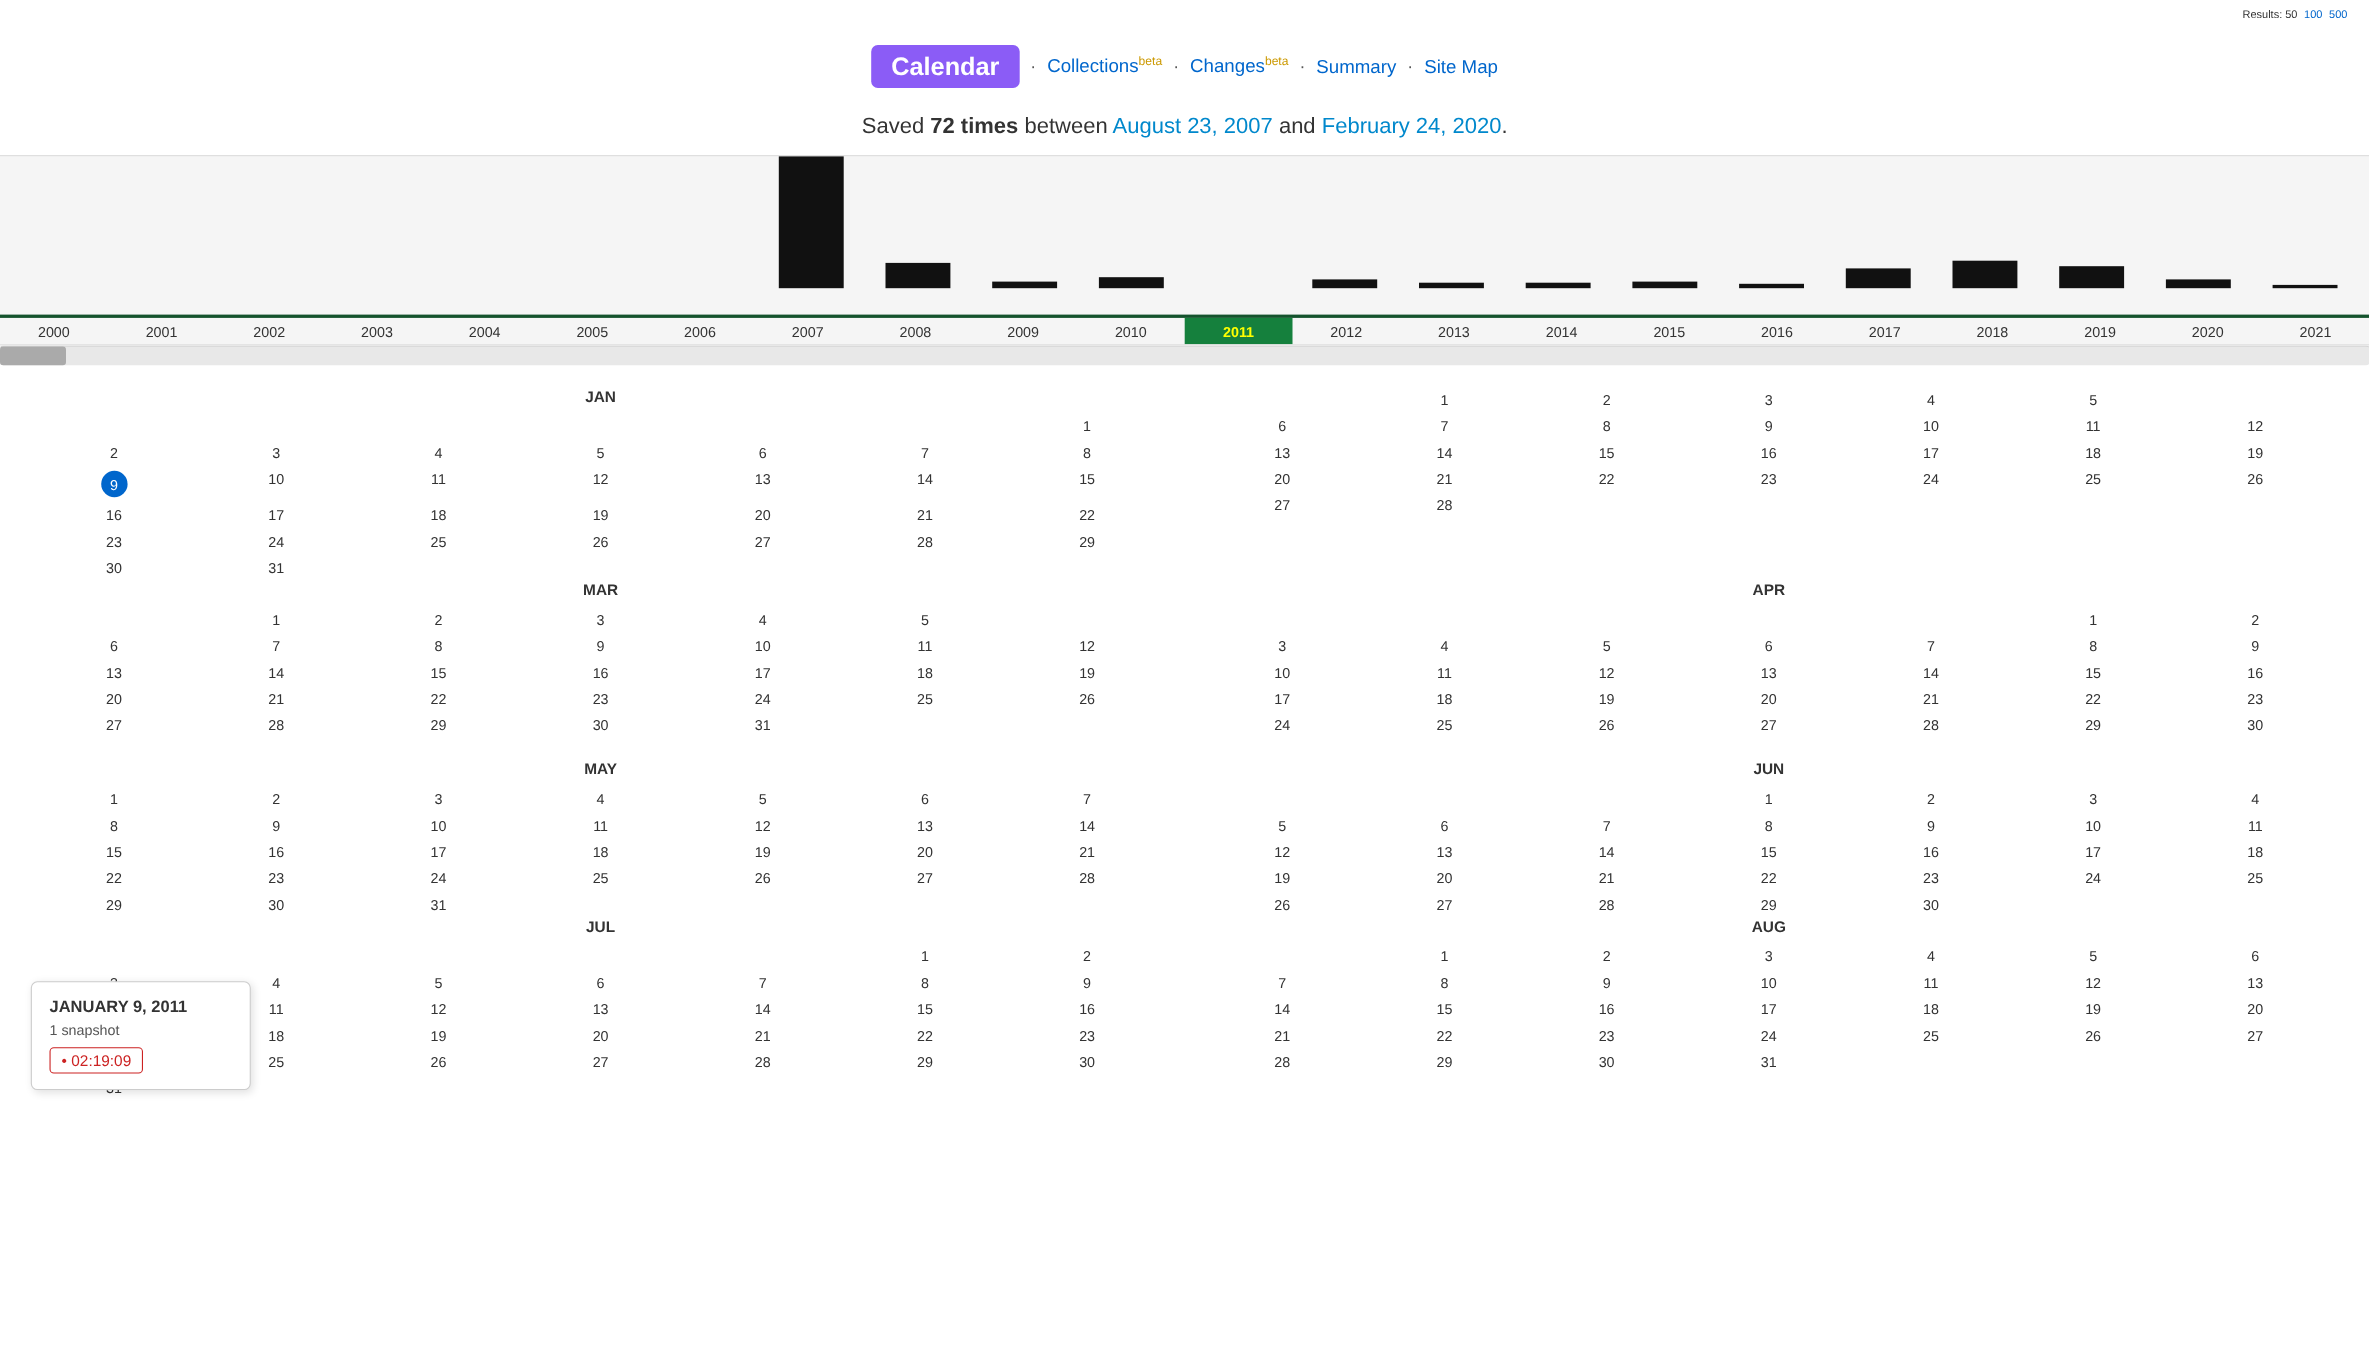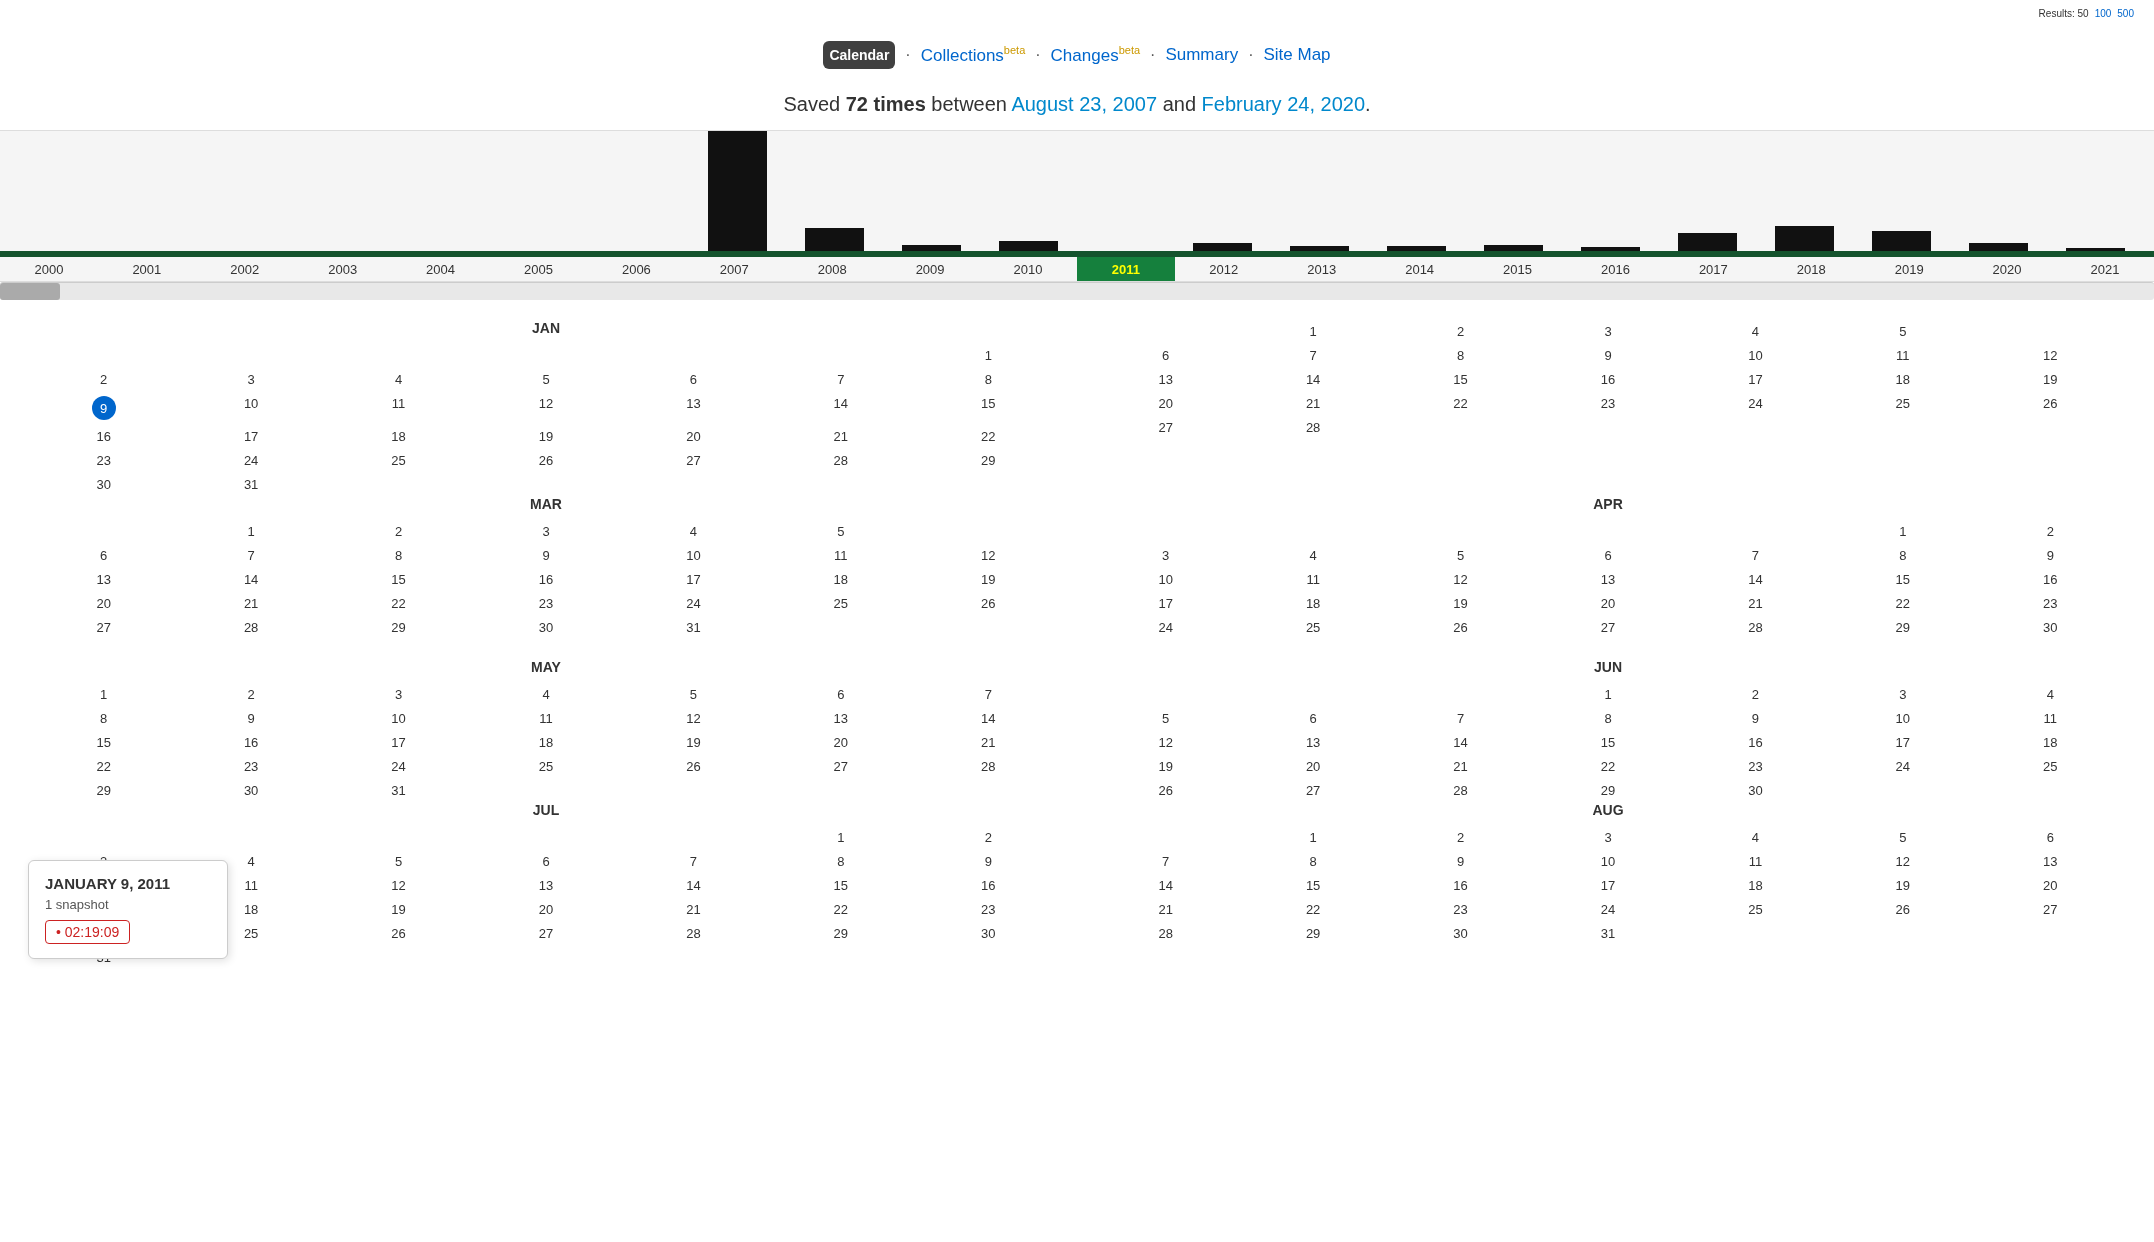--- a/index.html
+++ b/index.html
@@ -5,35 +5,35 @@
     * { box-sizing: border-box; margin: 0; padding: 0; }
     body { font-family: Arial, Helvetica, sans-serif; background: #fff; color: #333; font-size: 15px; overflow-x: hidden; }
 
     
     .top-bar { display: flex; justify-content: flex-end; padding: 8px 20px 4px; font-size: 10px; color: #333; }
     .top-bar a { color: #0066cc; text-decoration: none; margin-left: 6px; }
 
     
     .nav-bar { display: flex; align-items: center; justify-content: center; padding: 18px 0 14px; gap: 0; }
     .nav-bar .dot { color: #555; margin: 0 10px; font-size: 16px; }
-    .nav-btn-calendar { background: #404040; color: #fff; font-weight: bold; border-radius: 6px; padding: 6px 6px; font-size: 14px; text-decoration: none; border: none; cursor: pointer; }
+    .nav-btn-calendar { background: #8b5cf6; color: #fff; font-weight: bold; border-radius: 6px; padding: 6px 18px; font-size: 23px; text-decoration: none; border: none; cursor: pointer; }
     .nav-link { color: #0066cc; font-size: 17px; text-decoration: none; position: relative; }
     .nav-link .beta { color: #cc9900; font-size: 11px; vertical-align: super; font-weight: normal; }
 
     
     .saved-text { text-align: center; font-size: 20px; padding: 10px 0 14px; }
     .saved-text .times { font-weight: bold; }
     .saved-text a { color: #0088cc; text-decoration: none; }
 
     
     .timeline-container { width: 100%; background: #f5f5f5; border-top: 1px solid #ddd; border-bottom: 1px solid #ddd; position: relative; overflow: hidden; }
     .timeline-bars { height: 120px; width: 100%; position: relative; display: flex; align-items: flex-end; padding: 0 10px; }
     .timeline-bar-group { display: flex; flex-direction: column; justify-content: flex-end; align-items: center; flex: 1; height: 100%; position: relative; }
     .timeline-bar { background: #111; width: 60%; }
-    .timeline-years { display: flex; width: 100%; border-top: 6px solid #14532d; }
+    .timeline-years { display: flex; width: 100%; border-top: 3px solid #14532d; margin-top: 24px; }
     .timeline-year { flex: 1; text-align: center; font-size: 13px; padding: 5px 0 4px; color: #333; }
     .timeline-year.selected { background: #15803d; color: #ffff00; font-weight: bold; border-radius: 0; }
 
     
     .scrollbar-area { background: #e8e8e8; height: 18px; border-top: 1px solid #ccc; border-radius: 3px; margin: 0; position: relative; }
     .scrollbar-thumb { background: #aaa; height: 100%; width: 60px; border-radius: 3px; position: absolute; left: 0; }
 
     
     .calendar-section { padding: 20px 30px 10px; }
     .calendar-row { display: grid; grid-template-columns: 1fr 1fr; gap: 0 30px; margin-bottom: 20px; }

